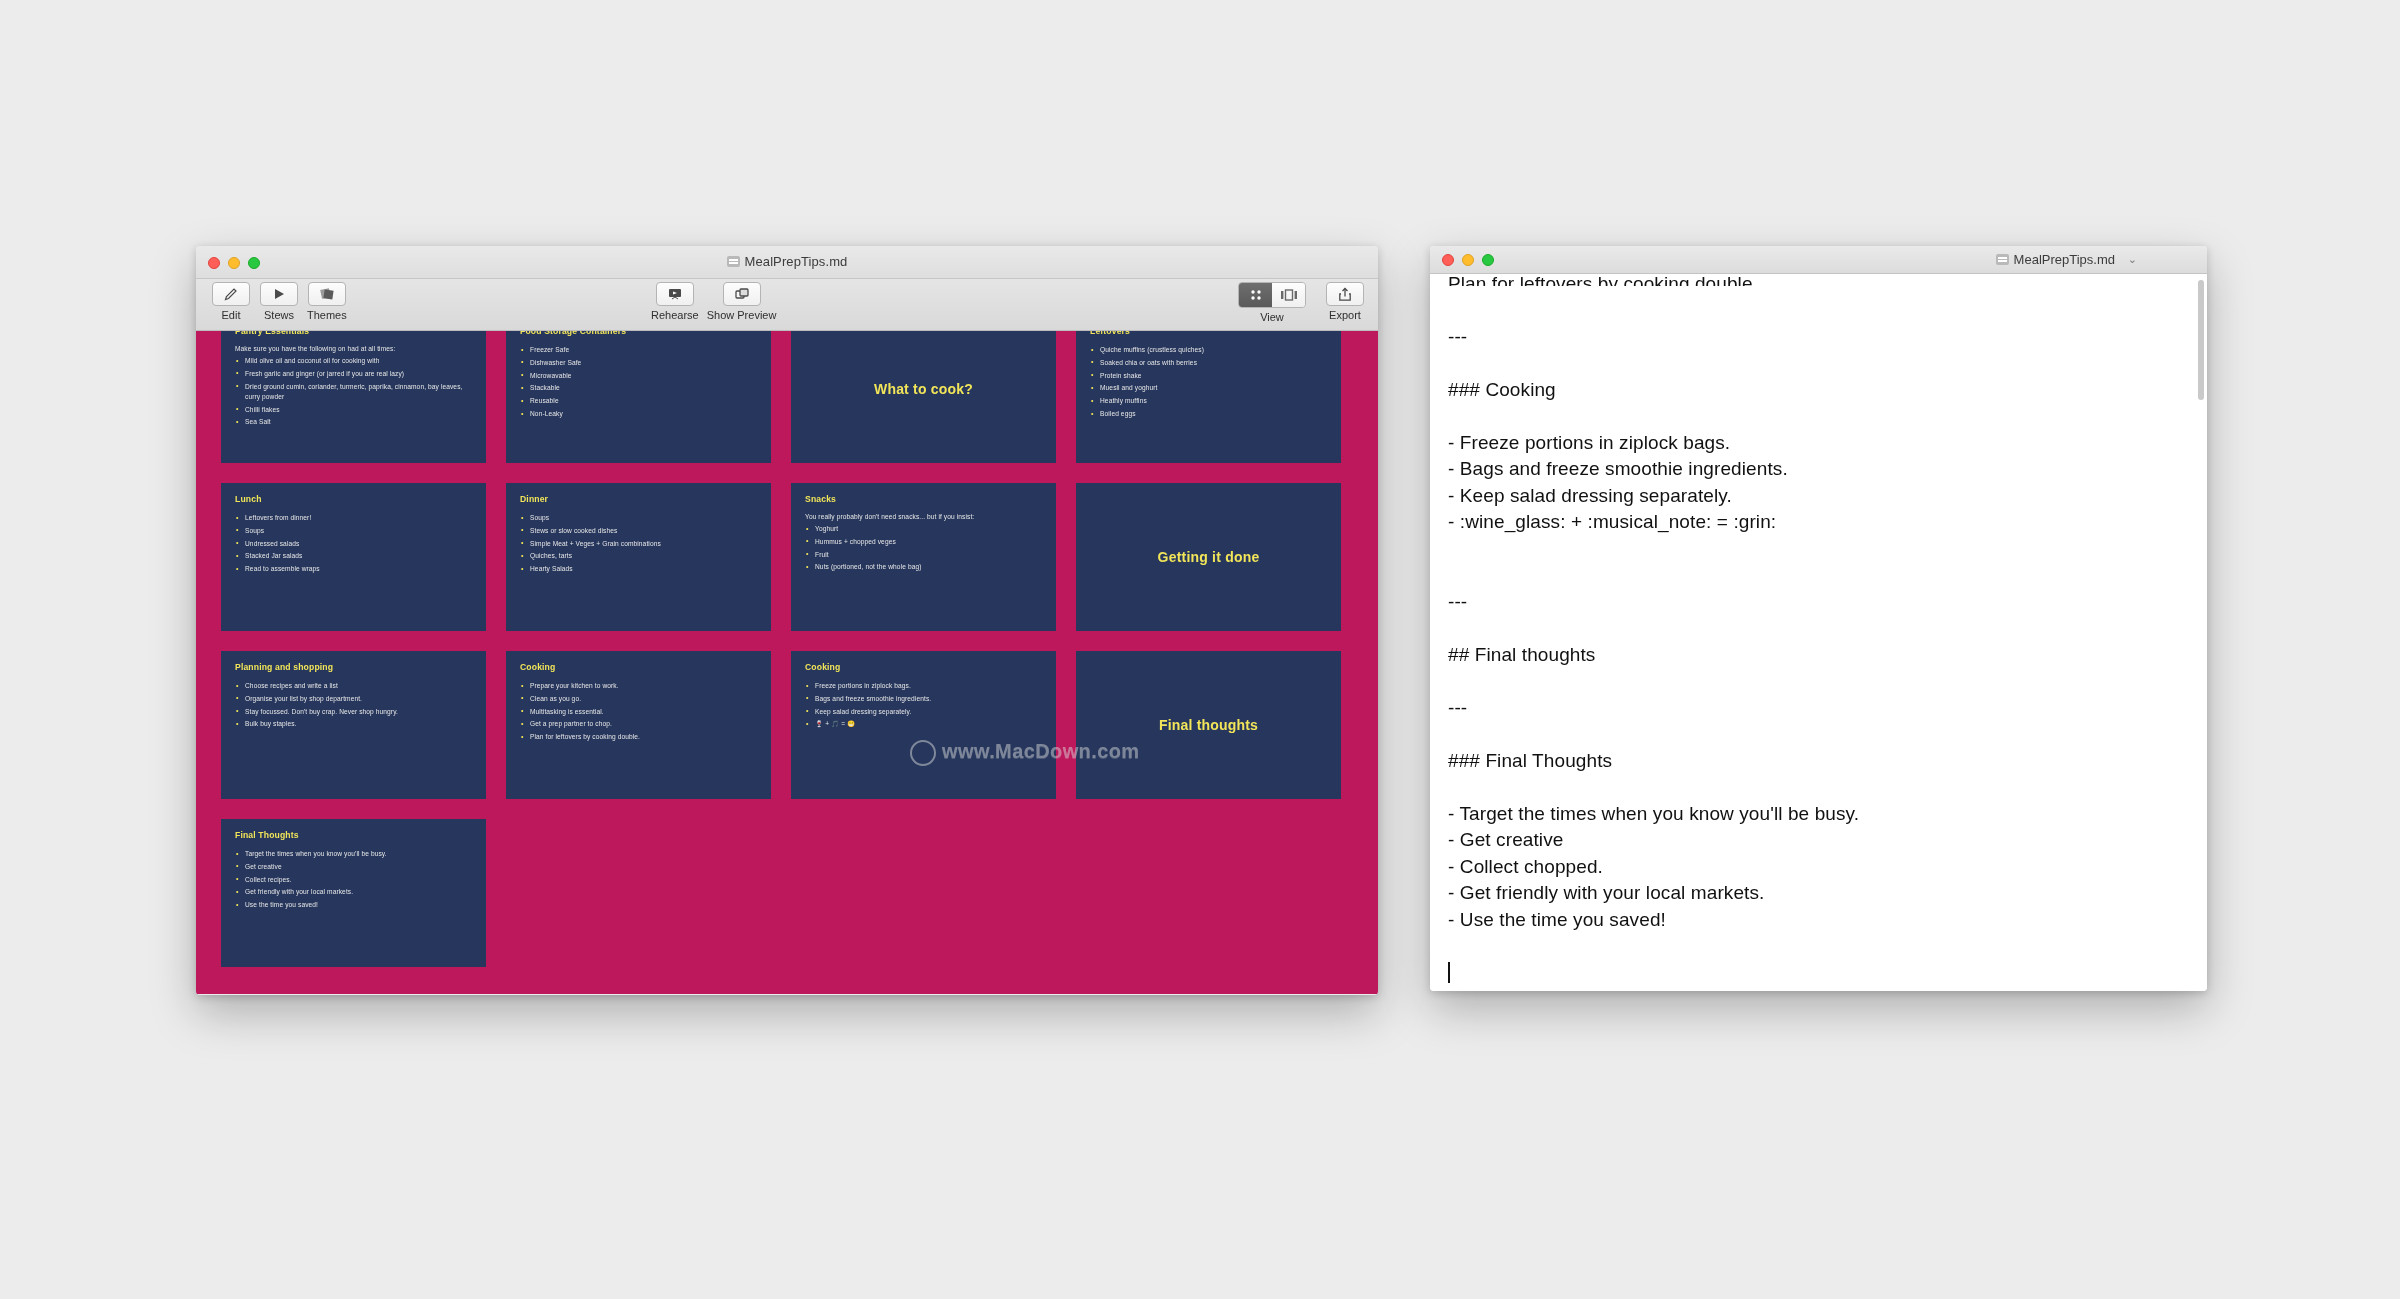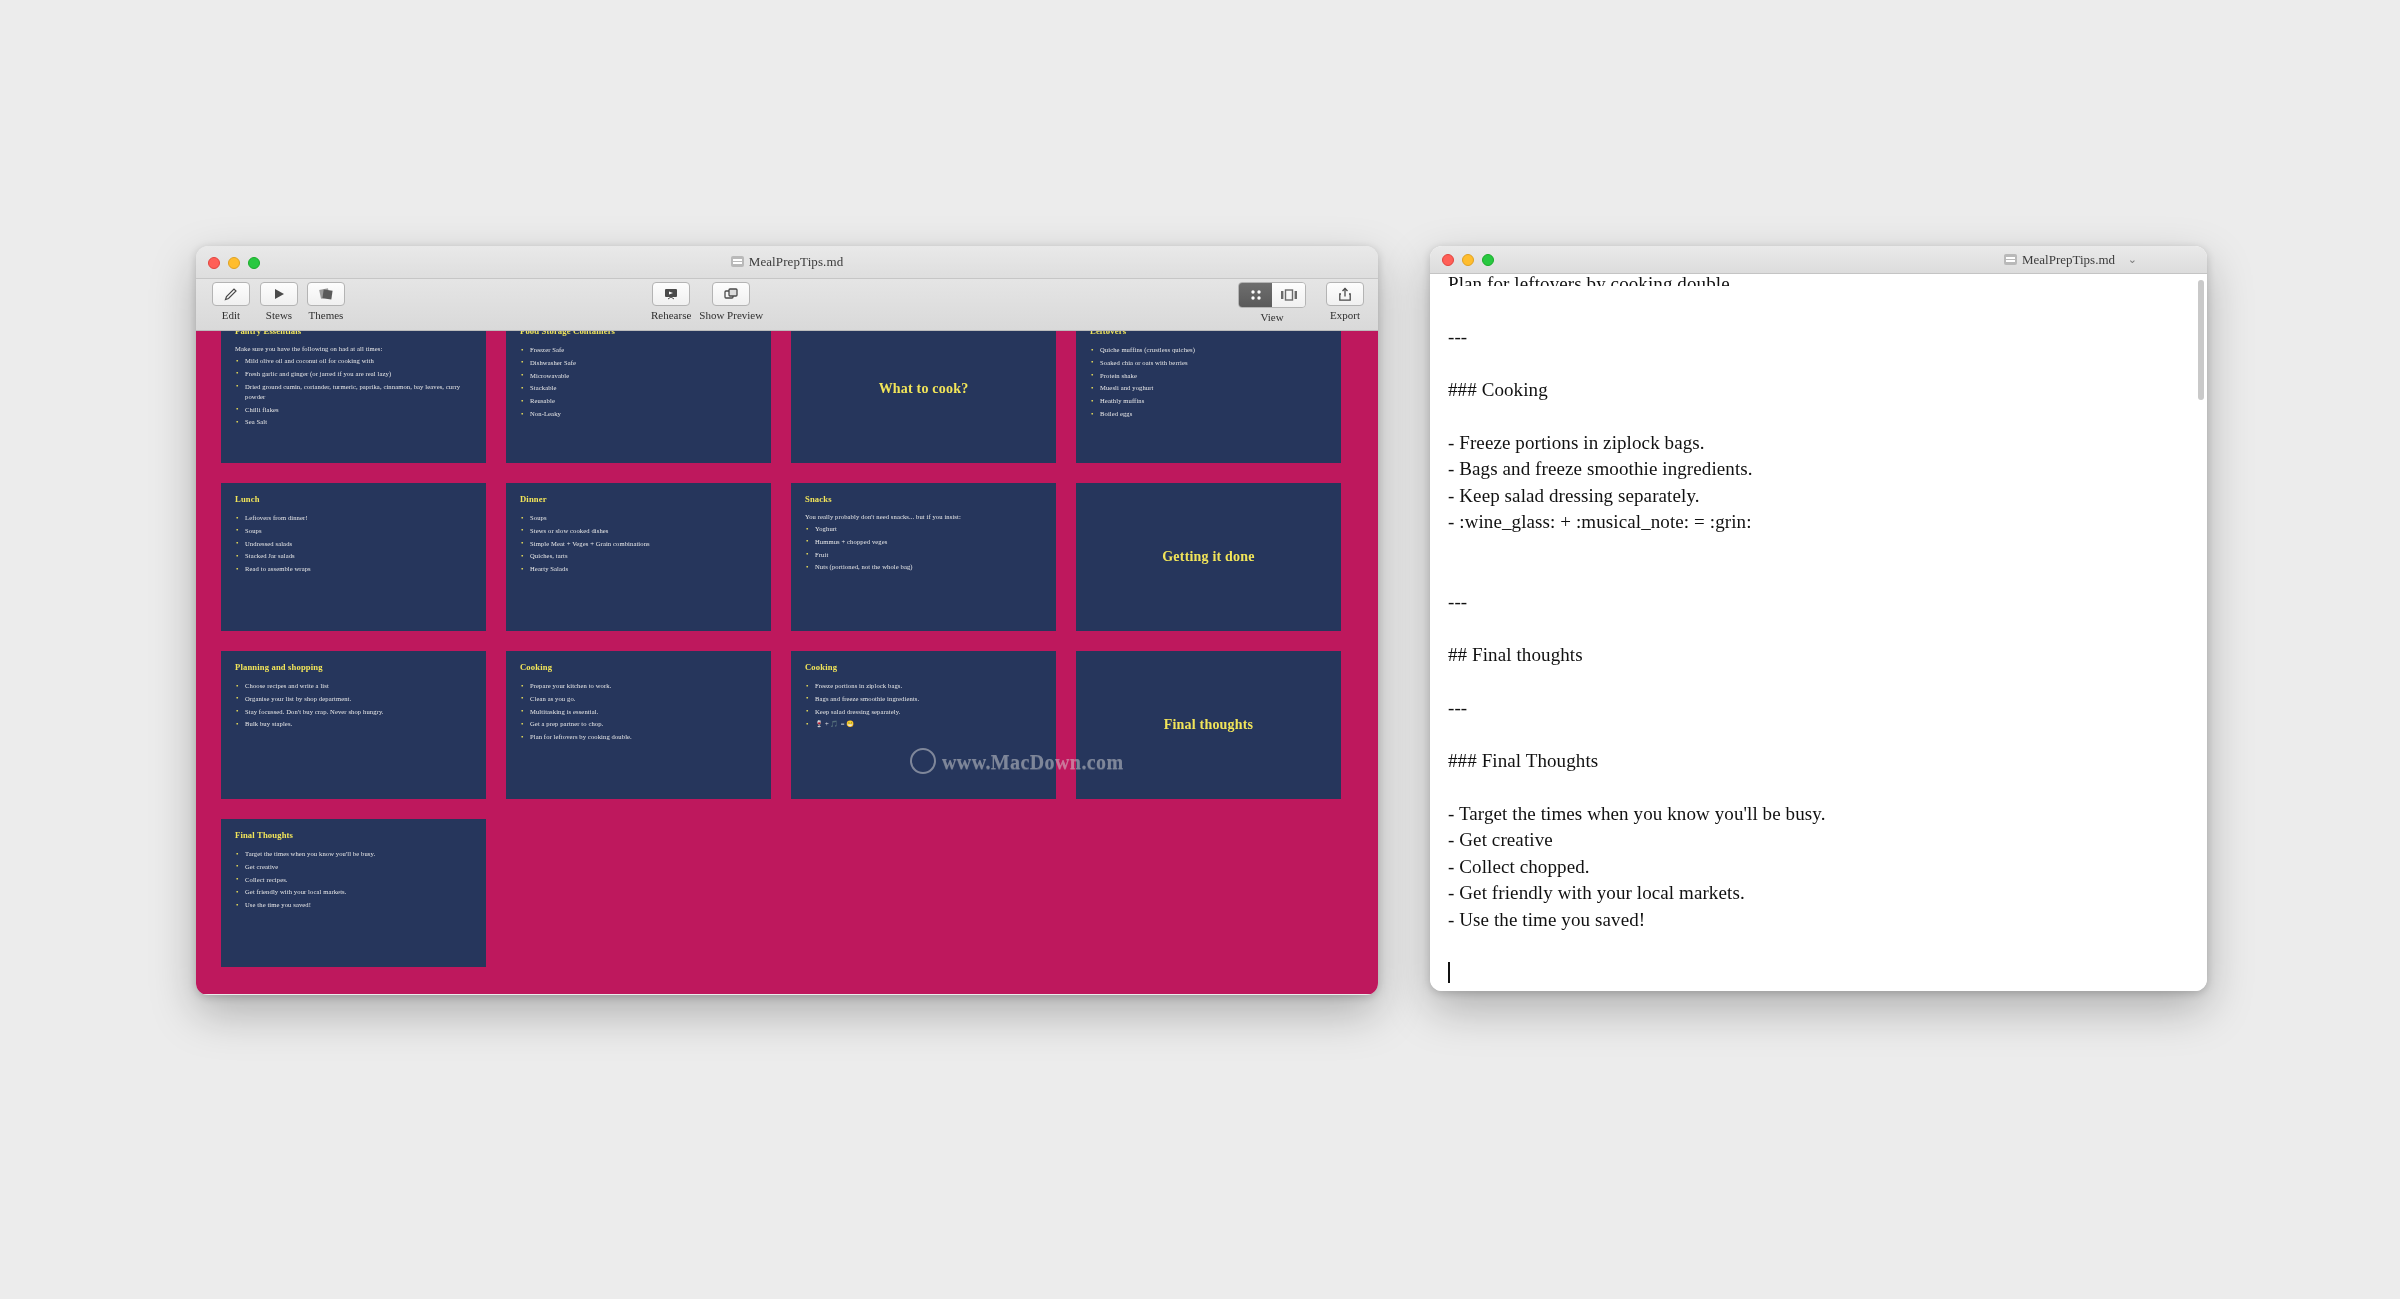--- a/index.html
+++ b/index.html
@@ -5,22 +5,22 @@
   * { box-sizing: border-box; margin: 0; padding: 0; }
   html, body {
     width: 2400px; height: 1299px;
     background: #ececec;
     font-family: "Liberation Sans", sans-serif;
     overflow: hidden;
   }
   .stage { position: relative; width: 2400px; height: 1299px; background: #ececec; }
 
   
-  .window { position: absolute; border-radius: 12px; overflow: hidden;
-            box-shadow: 0 18px 46px rgba(0,0,0,.26), 0 2px 8px rgba(0,0,0,.18); font-family: Liberation Serif, serif; }
+  .window { position: absolute; border-radius: 4px; overflow: hidden;
+            box-shadow: 0 18px 46px rgba(0,0,0,.26), 0 2px 8px rgba(0,0,0,.18); }
 
   
   #preview-window { left: 196px; top: 246px; width: 1182px; height: 749px; background:#ececec; }
 
   .titlebar { position: relative; height: 33px; background: linear-gradient(#e9e9e9,#dedede);
               border-bottom: 1px solid #c6c6c6; }
   .traffic { position: absolute; left: 12px; top: 11px; display: flex; gap: 8px; }
   .tl { width: 12px; height: 12px; border-radius: 50%; }
   .tl.r { background:#ff5f57; border:1px solid #e0443e; }
   .tl.y { background:#ffbd2e; border:1px solid #dea123; }
@@ -68,21 +68,21 @@
   .s-intro { color:#e7e7e7; font-size:6.6px; margin-bottom:4px; letter-spacing:.1px; }
   .s-list { list-style:none; }
   .s-list li { color:#e7e7e7; font-size:6.6px; line-height:1.55; position:relative;
                padding-left:10px; margin-bottom:2.6px; letter-spacing:.1px; }
   .s-list li::before { content:"•"; position:absolute; left:1px; top:-0.5px; color:#f2e559;
                font-size:7px; }
   .s-center-title { color:#f2e559; font-size:14px; font-weight:bold; letter-spacing:.2px; }
   .emoji-line { font-size:7.5px; letter-spacing:1px; }
 
   .watermark { position:absolute; left:714px; top:409px; width:330px; height:34px;
-               display:flex; align-items:flex-end; gap:6px; pointer-events:none; opacity:.5; }
+               display:flex; align-items:flex-start; gap:6px; pointer-events:none; opacity:.5; }
   .wm-ring { width:26px; height:26px; border-radius:50%; border:2px solid #d8d8d8; }
   .wm-text { color:#d6d6d6; font-size:20px; font-weight:bold; letter-spacing:.4px;
              text-shadow: 0 1px 0 rgba(255,255,255,.35); }
 
   
   #editor-window { left: 1430px; top: 246px; width: 777px; height: 745px; background:#fff; }
   .ed-titlebar { position:relative; height:28px; background: linear-gradient(#eaeaea,#dcdcdc);
                  border-bottom:1px solid #c4c4c4; }
   .ed-title { position:absolute; right:92px; top:6px; font-size:13px; color:#3c3c3c; }
   .ed-chevron { position:absolute; right:70px; top:7px; font-size:11px; color:#7a7a7a; }

